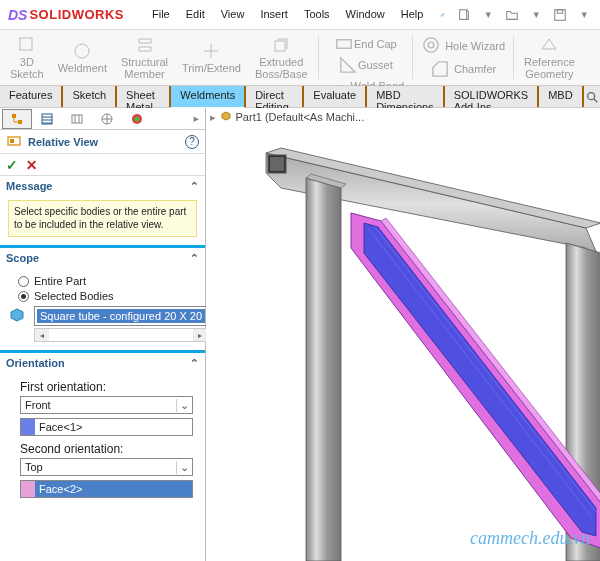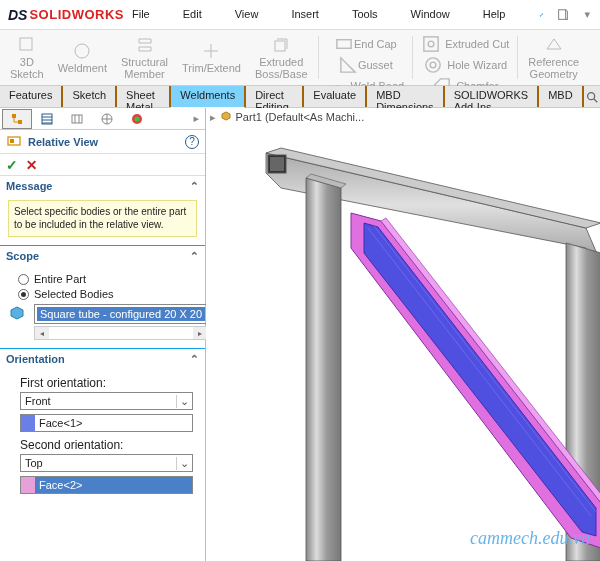--- a/index.html
+++ b/index.html
@@ -1,21 +1,21 @@
 <!DOCTYPE html>
 <html><head>
 <meta charset="utf-8">
 <style>
 *{box-sizing:border-box;margin:0;padding:0;font-family:"Segoe UI",Tahoma,sans-serif;font-size:11px;}
 body{width:600px;height:561px;background:#fff;overflow:hidden;position:relative;color:#222;}
 .titlebar{height:30px;background:#fff;display:flex;align-items:center;padding:0 8px;border-bottom:1px solid #ddd;}
 .logo{display:flex;align-items:center;gap:2px;}
-.logo-ds{color:#0f172a;font-weight:bold;font-size:14px;font-style:italic;}
+.logo-ds{color:#8b5cf6;font-weight:bold;font-size:14px;font-style:italic;}
 .logo-text{color:#d22;font-weight:bold;font-size:13px;letter-spacing:0.5px;}
-.menus{display:flex;gap:17px;}
+.menus{display:flex;gap:0;margin-left:20px;}
 .menus span{padding:4px 8px;cursor:default;}
 .qat{margin-left:auto;display:flex;align-items:center;gap:2px;}
 .qat-btn{width:22px;height:22px;display:flex;align-items:center;justify-content:center;color:#888;cursor:default;}
 .qat-btn svg{width:14px;height:14px;}
 .ribbon{height:56px;background:#f7f7f7;border-bottom:1px solid #ccc;display:flex;align-items:stretch;padding:2px 4px;gap:2px;}
 .rib-btn{display:flex;flex-direction:column;align-items:center;justify-content:center;padding:2px 6px;color:#999;min-width:44px;text-align:center;line-height:1.1;font-size:10px;}
 .rib-btn svg{width:20px;height:20px;margin-bottom:1px;}
 .rib-sep{width:1px;background:#ddd;margin:4px 2px;}
 .cmdtabs{height:22px;background:#e8e8e8;display:flex;align-items:stretch;border-bottom:1px solid #ccc;}
 .cmdtab{padding:3px 9px;border-right:2px solid #a16207;cursor:default;background:#e8e8e8;font-size:11px;}
@@ -26,21 +26,21 @@
 .fmtabs{height:22px;display:flex;align-items:center;gap:0;padding:0 2px;border-bottom:1px solid #ccc;}
 .fmtab{width:30px;height:20px;display:flex;align-items:center;justify-content:center;border:1px solid transparent;}
 .fmtab.active{border:1px solid #888;background:#f0f0f0;}
 .panel-title{height:24px;display:flex;align-items:center;padding:0 6px;gap:6px;border-bottom:1px solid #ddd;}
 .panel-title .ico{color:#d88800;}
 .panel-title .txt{font-weight:bold;color:#2a5a8a;}
 .panel-title .info{margin-left:auto;width:14px;height:14px;border:1px solid #2a5a8a;border-radius:50%;display:flex;align-items:center;justify-content:center;color:#2a5a8a;font-size:10px;}
 .okrow{height:22px;display:flex;align-items:center;padding:0 6px;gap:8px;border-bottom:1px solid #ddd;}
 .ok{color:#2a9030;font-weight:bold;font-size:14px;}
 .cancel{color:#c02020;font-weight:bold;font-size:14px;}
-.section{border-bottom:1px solid #0ea5e9;}
+.section{border-bottom:3px solid #0ea5e9;}
 .sec-head{height:20px;display:flex;align-items:center;padding:0 6px;font-weight:bold;color:#2a5a8a;}
 .sec-head .caret{margin-left:auto;color:#666;}
 .sec-body{padding:4px 8px 8px 8px;}
 .msg{background:#fffde0;border:1px solid #e8e080;padding:5px;font-size:10px;line-height:1.25;}
 .radio-row{display:flex;align-items:center;gap:5px;margin:3px 0 3px 10px;}
 .radio{width:11px;height:11px;border:1px solid #666;border-radius:50%;display:flex;align-items:center;justify-content:center;}
 .radio.sel::after{content:"";width:5px;height:5px;background:#333;border-radius:50%;}
 .selbox{display:flex;gap:4px;margin-top:4px;}
 .selbox-ico{width:18px;height:32px;display:flex;align-items:flex-start;}
 .sel-list{flex:1;display:flex;flex-direction:column;}
@@ -163,27 +163,20 @@
         <svg viewBox="0 0 14 14" width="14" height="14" stroke="#bbb" fill="none">
           <path d="M2 10q5-6 10 0"></path>
         </svg>
         <span>Weld Bead</span>
       </div>
   </div>
   <div class="rib-sep"></div>
   <div style="display:flex;flex-direction:column;justify-content:space-around;padding:2px 0;">
     <div class="rib-btn" style="flex-direction:row;min-width:auto;gap:4px;padding:0 4px;">
         <svg viewBox="0 0 14 14" width="14" height="14" stroke="#bbb" fill="none">
-          <rect x="2" y="2" width="10" height="10"></rect>
-          <circle cx="7" cy="7" r="2"></circle>
-        </svg>
-        <span>Extruded Cut</span>
-      </div>
-    <div class="rib-btn" style="flex-direction:row;min-width:auto;gap:4px;padding:0 4px;">
-        <svg viewBox="0 0 14 14" width="14" height="14" stroke="#bbb" fill="none">
           <circle cx="7" cy="7" r="5"></circle>
           <circle cx="7" cy="7" r="2"></circle>
         </svg>
         <span>Hole Wizard</span>
       </div>
     <div class="rib-btn" style="flex-direction:row;min-width:auto;gap:4px;padding:0 4px;">
         <svg viewBox="0 0 14 14" width="14" height="14" stroke="#bbb" fill="none">
           <path d="M2 12V6l4-4h6v10z"></path>
         </svg>
         <span>Chamfer</span>

